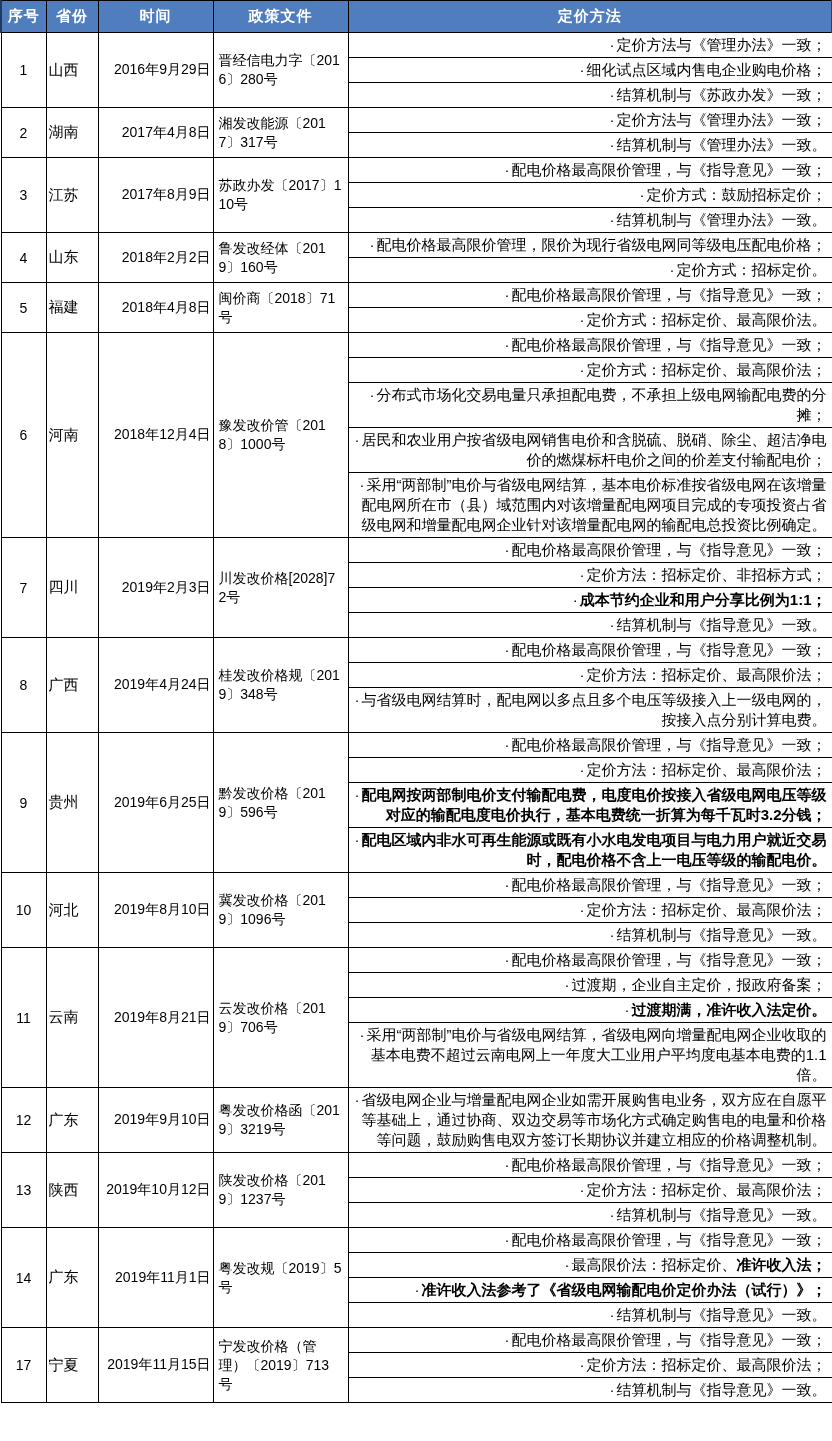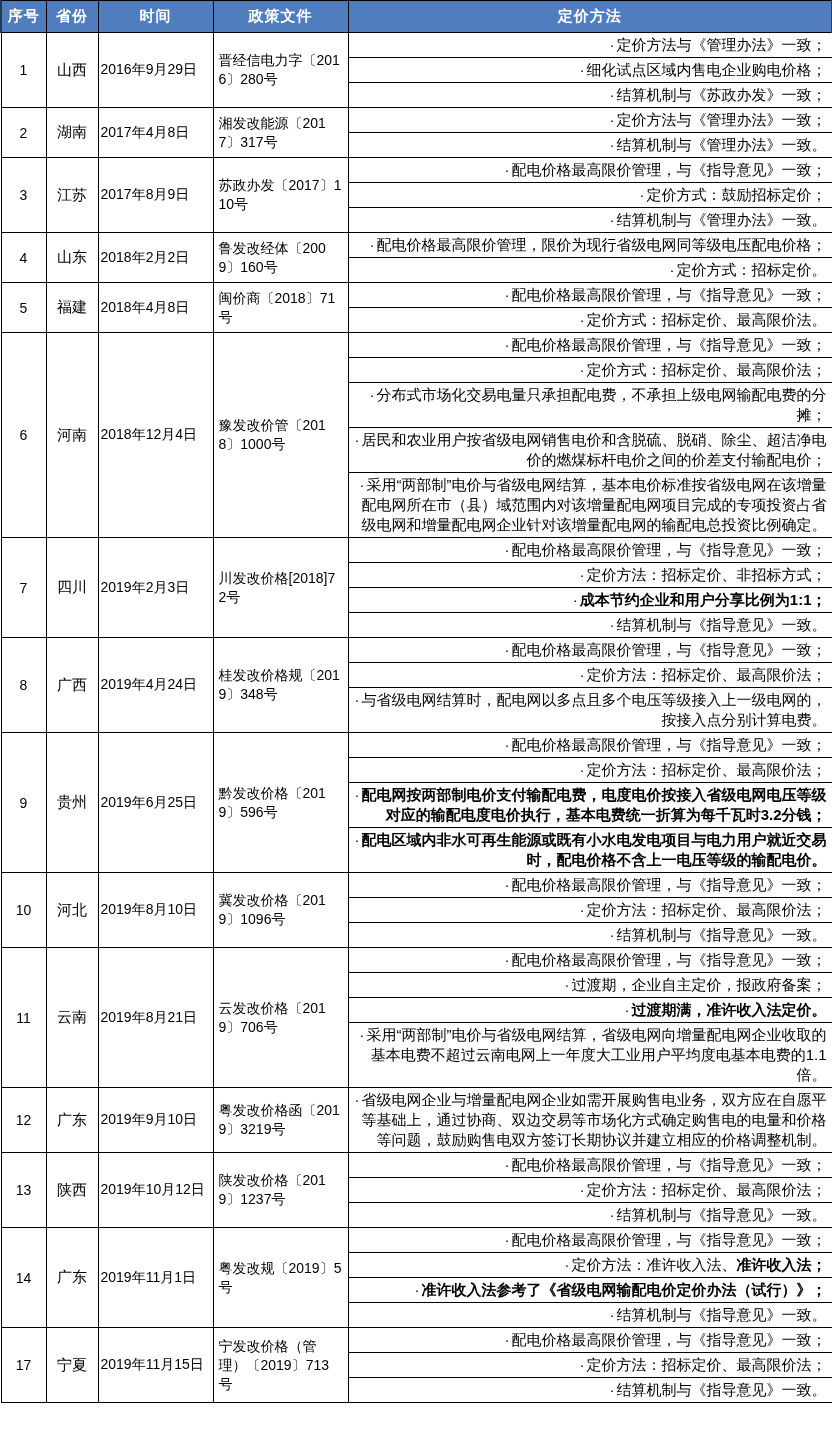--- a/index.html
+++ b/index.html
@@ -8,22 +8,22 @@
   table.policy{width:832px;table-layout:fixed;border-collapse:collapse;background:#fff;}
   table.policy td, table.policy th{border:1px solid #000;vertical-align:middle;word-break:break-all;}
   thead th{
     background:#4f7dbe;color:#ffffff;font-weight:bold;font-size:15px;
     padding:6px 2px;border:2px solid #ffffff;border-top:2px solid #1f3a60;
     border-bottom:2px solid #1f3a60;text-align:center;letter-spacing:1px;
   }
   thead th:first-child{border-left:2px solid #1f3a60;}
   thead th:last-child{border-right:4px solid #701a75;}
   td.c-num{ text-align:center;font-size:14px;padding:2px;}
-  td.c-province{text-align:center;font-size:15px;padding:2px;}
-  td.c-date{ text-align:left;font-size:14px;padding:2px;white-space:nowrap;}
+  td.c-province{font-size:15px;padding:2px;}
+  td.c-date{ text-align:right;font-size:14px;padding:2px;white-space:nowrap;}
   td.c-doc{ text-align:left;font-size:14px;line-height:19px;padding:3px 5px;}
   td.c-item{ text-align:right;font-size:15px;line-height:20px;padding:2px 6px 2px 4px;}
   td.c-item .bullet{padding-right:2px;}
   .bold{font-weight:bold;}
   .watermark{
     position:absolute;right:8px;bottom:28px;pointer-events:none;
     font-style:italic;white-space:nowrap;opacity:0.9;
   }
   .watermark .wm-csp{
     color:#f0837e;font-weight:bold;font-size:44px;letter-spacing:-2px;
@@ -89,21 +89,21 @@
         <tr>
           <td class="c-item"><span class="bullet">·</span><span>定价方式：鼓励招标定价；</span></td>
         </tr>
         <tr>
           <td class="c-item"><span class="bullet">·</span><span>结算机制与《管理办法》一致。</span></td>
         </tr>
         <tr>
           <td class="c-num" rowspan="2">4</td>
           <td class="c-province" rowspan="2">山东</td>
           <td class="c-date" rowspan="2">2018年2月2日</td>
-          <td class="c-doc" rowspan="2">鲁发改经体〔2009〕160号</td>
+          <td class="c-doc" rowspan="2">鲁发改经体〔2019〕160号</td>
           <td class="c-item"><span class="bullet">·</span><span>配电价格最高限价管理，限价为现行省级电网同等级电压配电价格；</span></td>
         </tr>
         <tr>
           <td class="c-item"><span class="bullet">·</span><span>定价方式：招标定价。</span></td>
         </tr>
         <tr>
           <td class="c-num" rowspan="2">5</td>
           <td class="c-province" rowspan="2">福建</td>
           <td class="c-date" rowspan="2">2018年4月8日</td>
           <td class="c-doc" rowspan="2">闽价商〔2018〕71号</td>
@@ -128,21 +128,21 @@
         <tr>
           <td class="c-item"><span class="bullet">·</span><span>居民和农业用户按省级电网销售电价和含脱硫、脱硝、除尘、超洁净电价的燃煤标杆电价之间的价差支付输配电价；</span></td>
         </tr>
         <tr>
           <td class="c-item"><span class="bullet">·</span><span>采用“两部制”电价与省级电网结算，基本电价标准按省级电网在该增量配电网所在市（县）域范围内对该增量配电网项目完成的专项投资占省级电网和增量配电网企业针对该增量配电网的输配电总投资比例确定。</span></td>
         </tr>
         <tr>
           <td class="c-num" rowspan="4">7</td>
           <td class="c-province" rowspan="4">四川</td>
           <td class="c-date" rowspan="4">2019年2月3日</td>
-          <td class="c-doc" rowspan="4">川发改价格[2018]72号</td>
+          <td class="c-doc" rowspan="4">川发改价格[2028]72号</td>
           <td class="c-item"><span class="bullet">·</span><span>配电价格最高限价管理，与《指导意见》一致；</span></td>
         </tr>
         <tr>
           <td class="c-item"><span class="bullet">·</span><span>定价方法：招标定价、非招标方式；</span></td>
         </tr>
         <tr>
           <td class="c-item"><span class="bullet">·</span><span class="bold">成本节约企业和用户分享比例为1:1；</span></td>
         </tr>
         <tr>
           <td class="c-item"><span class="bullet">·</span><span>结算机制与《指导意见》一致。</span></td>
@@ -226,21 +226,21 @@
           <td class="c-item"><span class="bullet">·</span><span>结算机制与《指导意见》一致。</span></td>
         </tr>
         <tr>
           <td class="c-num" rowspan="4">14</td>
           <td class="c-province" rowspan="4">广东</td>
           <td class="c-date" rowspan="4">2019年11月1日</td>
           <td class="c-doc" rowspan="4">粤发改规〔2019〕5号</td>
           <td class="c-item"><span class="bullet">·</span><span>配电价格最高限价管理，与《指导意见》一致；</span></td>
         </tr>
         <tr>
-          <td class="c-item"><span class="bullet">·</span><span>定价方法：准许收入法、</span><span class="bold">准许收入法；</span></td>
+          <td class="c-item"><span class="bullet">·</span><span>最高限价法：招标定价、</span><span class="bold">准许收入法；</span></td>
         </tr>
         <tr>
           <td class="c-item"><span class="bullet">·</span><span class="bold">准许收入法参考了《省级电网输配电价定价办法（试行）》；</span></td>
         </tr>
         <tr>
           <td class="c-item"><span class="bullet">·</span><span>结算机制与《指导意见》一致。</span></td>
         </tr>
         <tr>
           <td class="c-num" rowspan="3">17</td>
           <td class="c-province" rowspan="3">宁夏</td>

